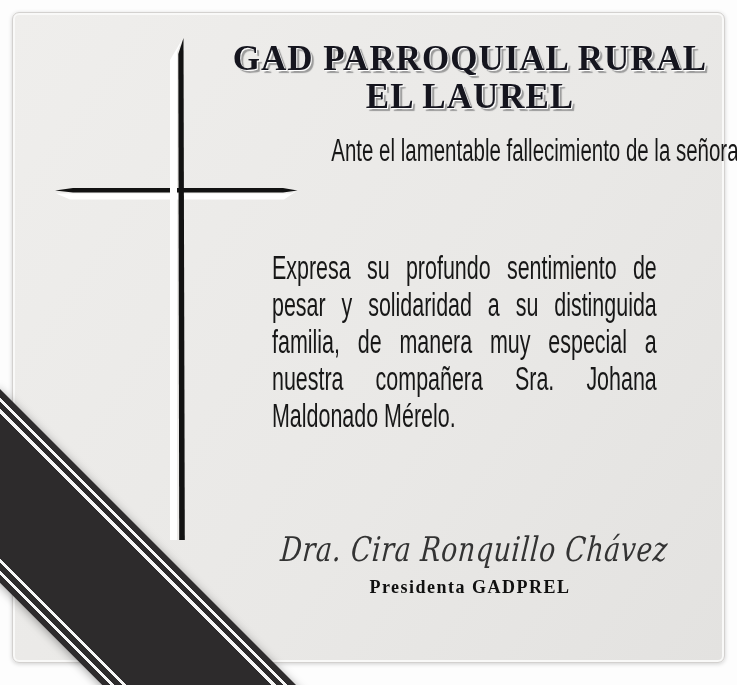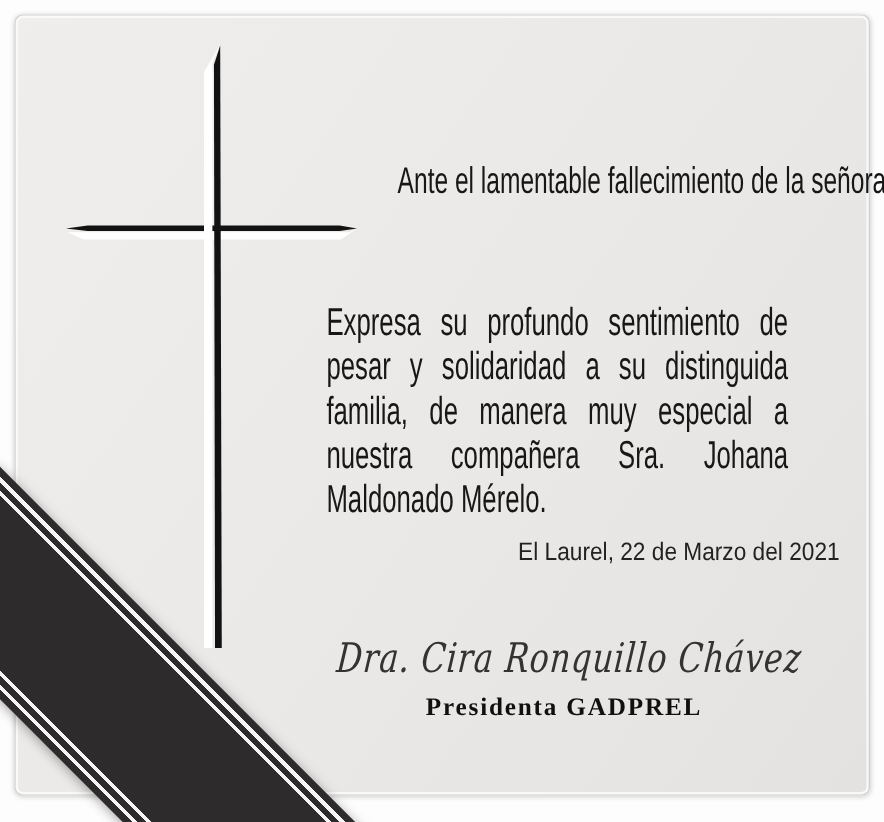--- a/index.html
+++ b/index.html
@@ -45,21 +45,21 @@
     left:228px;top:526px;width:484px;text-align:center;
   }
   .signature .cond{
     font-family:"DejaVu Serif",serif;font-style:italic;
     font-size:34px;line-height:46px;color:#333;letter-spacing:1px;
     transform:scaleX(0.78) skewX(-6deg);transform-origin:center top;
   }
   .sig-title{
     left:228px;top:577px;width:484px;text-align:center;
     font-family:"Liberation Serif",serif;font-weight:bold;
-    font-size:21px;letter-spacing:1.5px;color:#101010;
+    font-size:18px;letter-spacing:1.5px;color:#101010;
   }
   
   .ribbon-wrap{position:absolute;left:0;top:0;width:737px;height:685px;z-index:4;
     pointer-events:none;filter:drop-shadow(3px 5px 5px rgba(0,0,0,.35));}
   .ribbon{
     position:absolute;left:-6px;top:383px;width:484px;height:137px;
     transform-origin:0 0;transform:rotate(45deg);
     background:linear-gradient(to bottom,
       #2d2b2c 0px,#2d2b2c 6px,
       #f6f6f6 6px,#f6f6f6 9px,
@@ -83,37 +83,38 @@
 
     <polygon points="56,193.5 291,193.5 297.5,190.5 284,199.5 70,199.5" fill="#ffffff"></polygon>
 
     <polygon points="55,190.5 73,188 283,188 297.5,190.5 283,192.6 73,192.6" fill="#121212"></polygon>
 
     <polygon points="183,38 170,60 170,540 177,540 177,52" fill="#ffffff"></polygon>
 
     <polygon points="183.5,38 184.8,540 179.2,540 178.3,54" fill="#121212"></polygon>
   </svg>
 
+  <div class="txt title">
+    <div>GAD PARROQUIAL RURAL</div>
+    <div>EL LAUREL</div>
+  </div>
 
   <div class="txt intro">
     <span class="cond">Ante el lamentable fallecimiento  de la señora:</span>
   </div>
 
 
   <div class="txt paragraph">
     <div class="pline">Expresa su profundo sentimiento de</div>
     <div class="pline">pesar y solidaridad a su distinguida</div>
     <div class="pline">familia, de manera muy especial a</div>
     <div class="pline">nuestra compañera Sra. Johana</div>
     <div class="pline last">Maldonado Mérelo.</div>
   </div>
 
-  <div class="txt dateline">
-    <span class="cond">El Laurel, 22 de Marzo del 2021</span>
-  </div>
 
   <div class="txt signature">
     <span class="cond">Dra. Cira Ronquillo Chávez</span>
   </div>
 
   <div class="txt sig-title">Presidenta GADPREL</div>
 
   <div class="ribbon-wrap">
     <div class="ribbon"></div>
   </div>

